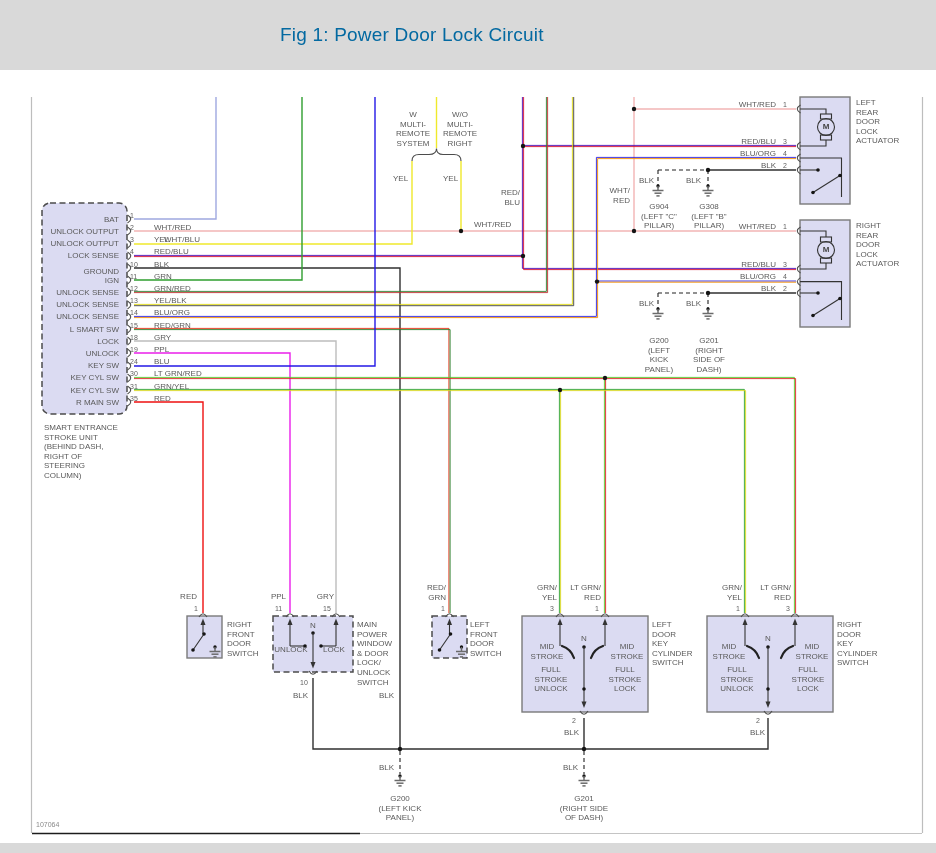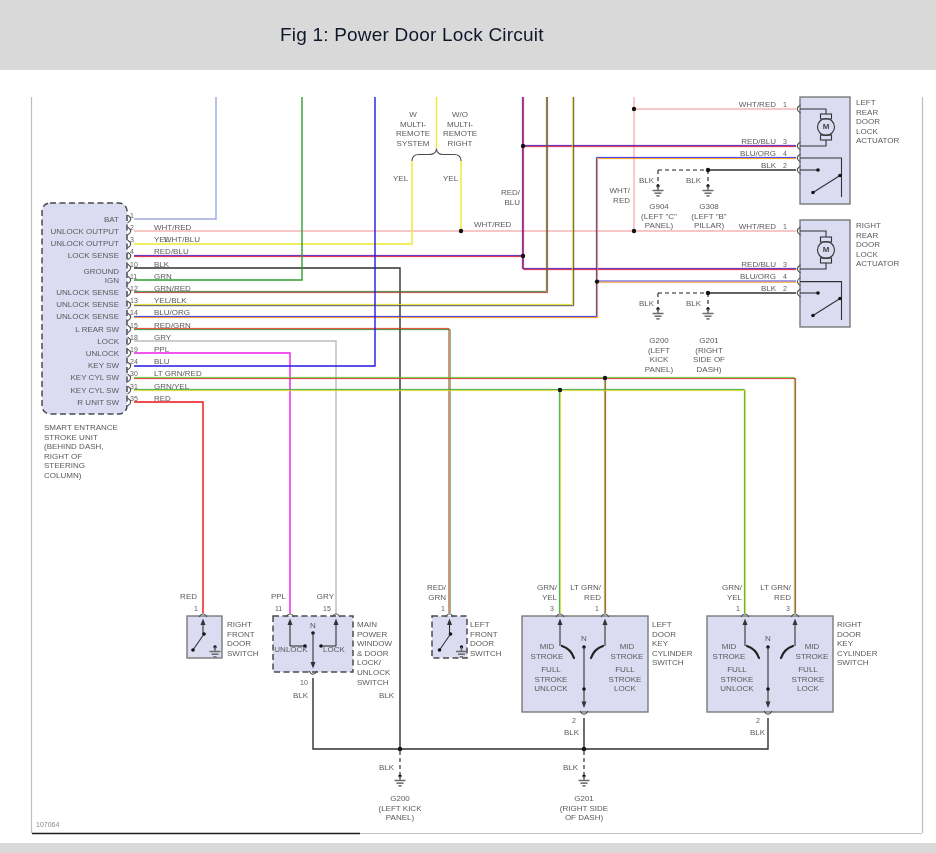--- a/index.html
+++ b/index.html
@@ -1,19 +1,19 @@
 <!DOCTYPE html>
 <html><head>
 <meta charset="utf-8">
 <style>
   html,body{margin:0;padding:0}
   body{width:936px;height:853px;position:relative;overflow:hidden;background:#ffffff;
        font-family:"Liberation Sans",sans-serif;}
   .header{position:absolute;left:0;top:0;width:936px;height:70px;background:#d9d9d9}
-  .title{position:absolute;left:280px;top:24px;font-size:19px;color:#0f172a;letter-spacing:.2px}
+  .title{position:absolute;left:280px;top:24px;font-size:19px;color:#0369a1;letter-spacing:.2px}
   .strip{position:absolute;left:0;top:843px;width:936px;height:10px;background:#d9d9d9}
   svg.diagram{position:absolute;left:0;top:0}
   .lbl{position:absolute;font-size:8px;line-height:9.6px;color:#5a5a5a;white-space:pre-line}
   .c{transform:translateX(-50%);text-align:center}
   .r{transform:translateX(-100%);text-align:right}
   .num{font-size:7px;color:#5f5f5f}
   .doc{font-size:7px;color:#8a8a8a}
   .mlab{font-size:8px;color:#444;font-weight:bold}
   .w{fill:none;stroke-width:1.4}
   .w2{fill:none;stroke-width:.9}
@@ -347,21 +347,21 @@
 REAR
 DOOR
 LOCK
 ACTUATOR</div>
   <div class="lbl c mlab" style="left:826px;top:245px">M</div>
 
   <div class="lbl r" style="left:654px;top:176px">BLK</div>
   <div class="lbl r" style="left:701px;top:176px">BLK</div>
   <div class="lbl c" style="left:659px;top:202px">G904
 (LEFT "C"
-PANEL)</div>
+PILLAR)</div>
   <div class="lbl c" style="left:709px;top:202px">G308
 (LEFT "B"
 PILLAR)</div>
   <div class="lbl r" style="left:654px;top:299px">BLK</div>
   <div class="lbl r" style="left:701px;top:299px">BLK</div>
   <div class="lbl c" style="left:659px;top:336px">G200
 (LEFT
 KICK
 PANEL)</div>
   <div class="lbl c" style="left:709px;top:336px">G201
@@ -492,36 +492,36 @@
     <div class="lbl" style="left: 154px; top: 271.7px;">GRN</div>
     <div class="lbl r" style="left: 119px; top: 287.9px;">UNLOCK SENSE</div>
     <div class="lbl num" style="left: 130px; top: 283.9px;">12</div>
     <div class="lbl" style="left: 154px; top: 283.9px;">GRN/RED</div>
     <div class="lbl r" style="left: 119px; top: 300.1px;">UNLOCK SENSE</div>
     <div class="lbl num" style="left: 130px; top: 296.1px;">13</div>
     <div class="lbl" style="left: 154px; top: 296.1px;">YEL/BLK</div>
     <div class="lbl r" style="left: 119px; top: 312.3px;">UNLOCK SENSE</div>
     <div class="lbl num" style="left: 130px; top: 308.3px;">14</div>
     <div class="lbl" style="left: 154px; top: 308.3px;">BLU/ORG</div>
-    <div class="lbl r" style="left: 119px; top: 324.5px;">L REAR SW</div>
+    <div class="lbl r" style="left: 119px; top: 324.5px;">L SMART SW</div>
     <div class="lbl num" style="left: 130px; top: 320.5px;">15</div>
     <div class="lbl" style="left: 154px; top: 320.5px;">RED/GRN</div>
     <div class="lbl r" style="left: 119px; top: 336.7px;">LOCK</div>
     <div class="lbl num" style="left: 130px; top: 332.7px;">18</div>
     <div class="lbl" style="left: 154px; top: 332.7px;">GRY</div>
     <div class="lbl r" style="left: 119px; top: 348.9px;">UNLOCK</div>
     <div class="lbl num" style="left: 130px; top: 344.9px;">19</div>
     <div class="lbl" style="left: 154px; top: 344.9px;">PPL</div>
     <div class="lbl r" style="left: 119px; top: 361.1px;">KEY SW</div>
     <div class="lbl num" style="left: 130px; top: 357.1px;">24</div>
     <div class="lbl" style="left: 154px; top: 357.1px;">BLU</div>
     <div class="lbl r" style="left: 119px; top: 373.3px;">KEY CYL SW</div>
     <div class="lbl num" style="left: 130px; top: 369.3px;">30</div>
     <div class="lbl" style="left: 154px; top: 369.3px;">LT GRN/RED</div>
     <div class="lbl r" style="left: 119px; top: 385.5px;">KEY CYL SW</div>
     <div class="lbl num" style="left: 130px; top: 381.5px;">31</div>
     <div class="lbl" style="left: 154px; top: 381.5px;">GRN/YEL</div>
-    <div class="lbl r" style="left: 119px; top: 397.7px;">R UNIT SW</div>
+    <div class="lbl r" style="left: 119px; top: 397.7px;">R MAIN SW</div>
     <div class="lbl num" style="left: 130px; top: 393.7px;">35</div>
     <div class="lbl" style="left: 154px; top: 393.7px;">RED</div>
   </div>
 
 <div class="strip"></div>
 
 </body></html>

